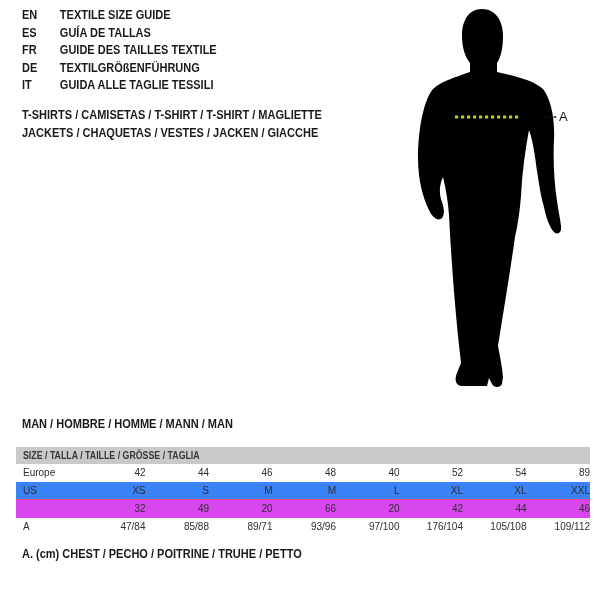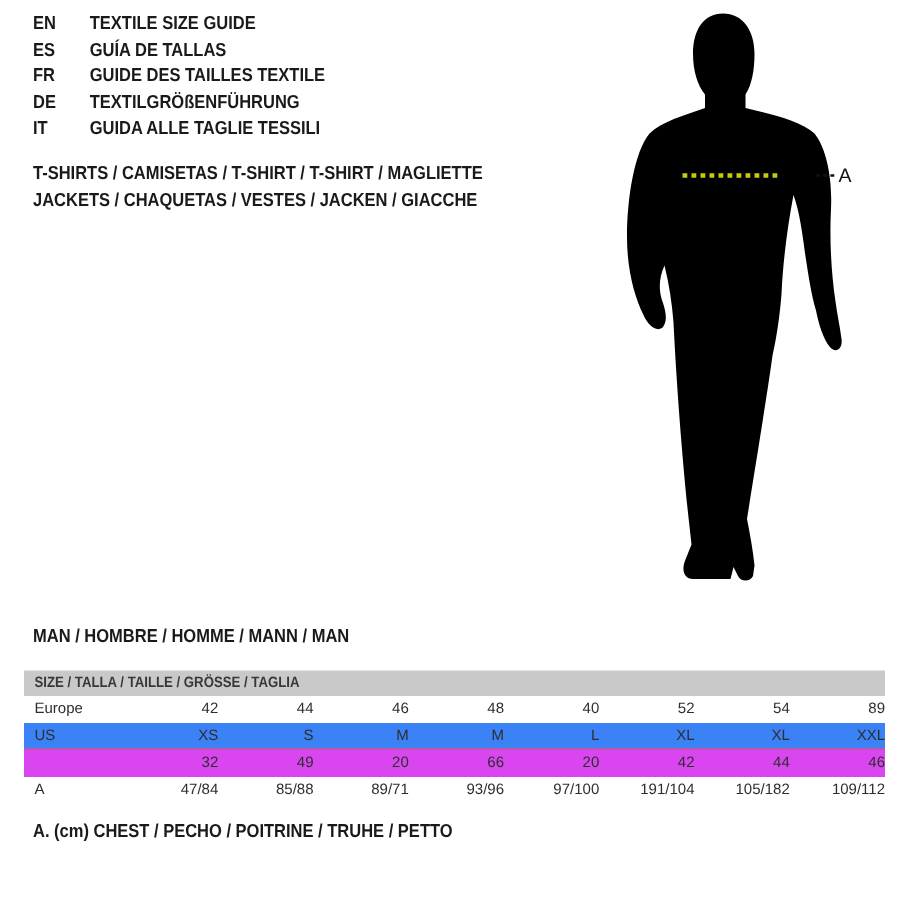--- a/index.html
+++ b/index.html
@@ -163,19 +163,19 @@
     <span class="cell">46</span>
   </div>
 
   <div class="tbl-row">
     <span class="lbl">A</span>
     <span class="cell">47/84</span>
     <span class="cell">85/88</span>
     <span class="cell">89/71</span>
     <span class="cell">93/96</span>
     <span class="cell">97/100</span>
-    <span class="cell">191/104</span>
-    <span class="cell">105/182</span>
+    <span class="cell">176/104</span>
+    <span class="cell">105/108</span>
     <span class="cell">109/112</span>
   </div>
 </div>
 
 <div class="abs footer-note condensed">A. (cm) CHEST / PECHO / POITRINE / TRUHE / PETTO</div>
 
 </body></html>

